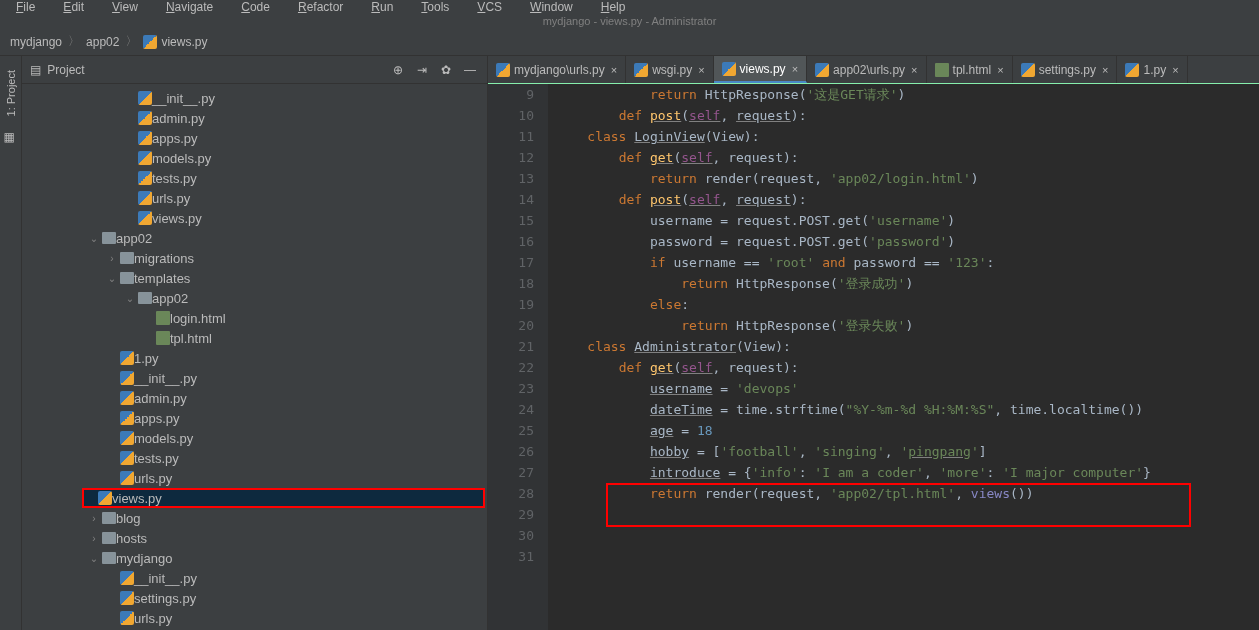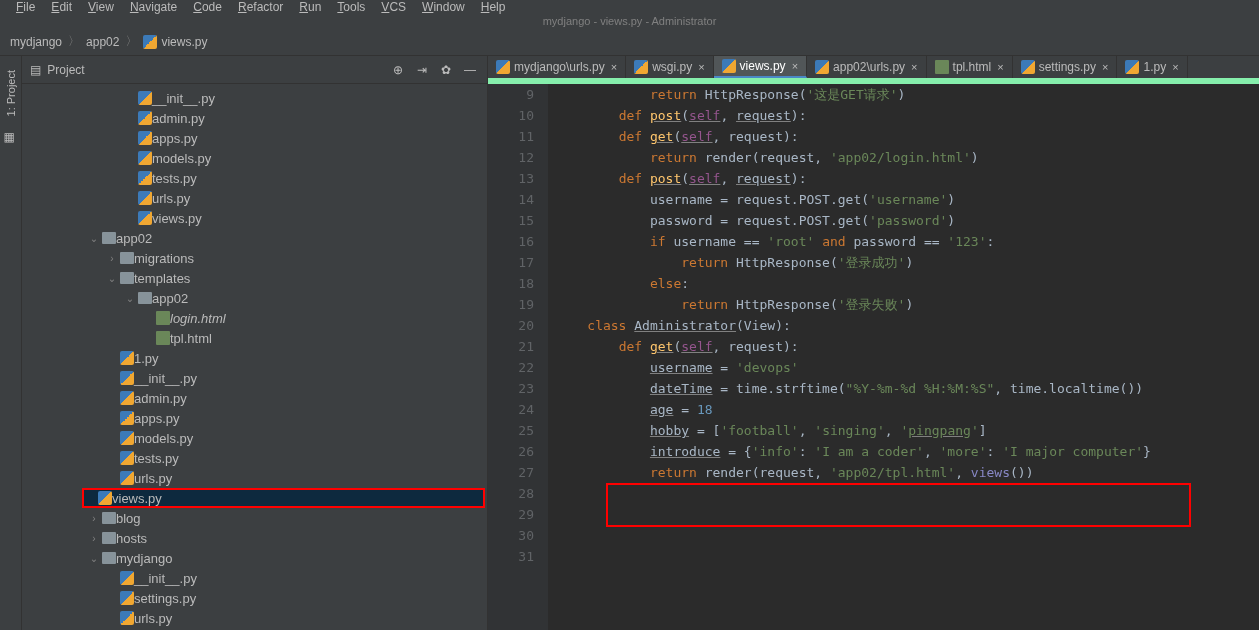--- a/index.html
+++ b/index.html
@@ -1,39 +1,39 @@
 <!DOCTYPE html>
 <html><head>
 <meta charset="utf-8">
 <style>
 *{margin:0;padding:0;box-sizing:border-box}
 body{font-family:'Segoe UI',Arial,sans-serif;font-size:12px;background:#3c3f41;color:#bbbbbb;width:1259px;height:630px;overflow:hidden}
 .titlebar{height:14px;background:#3c3f41;display:flex;align-items:center;padding:0 20px;color:#808080;font-size:11px}
 .titlebar .tb-text{margin-left:auto;margin-right:auto}
-.menubar{height:14px;display:flex;align-items:center;padding:0 8px;gap:0;color:#bbbbbb;font-size:12px}
+.menubar{height:14px;display:flex;align-items:center;padding:0 8px;gap:12px;color:#bbbbbb;font-size:12px}
 .menubar .mitem{padding:2px 8px;cursor:pointer}
 .menubar .mitem u{text-decoration:underline}
 .breadcrumb{height:28px;display:flex;align-items:center;padding:0 10px;gap:4px;font-size:12px;color:#bbbbbb;border-bottom:1px solid #323232}
 .breadcrumb .bc-sep{color:#808080;padding:0 2px}
 .main{display:flex;height:calc(100% - 56px)}
 .toolstrip{width:22px;background:#3c3f41;border-right:1px solid #323232;display:flex;flex-direction:column;align-items:center;padding-top:10px;gap:10px}
 .toolstrip .vlabel{writing-mode:vertical-rl;transform:rotate(180deg);font-size:11px;color:#bbbbbb;padding:4px 0}
 .toolstrip .ticon{width:14px;height:14px}
 .sidebar{width:466px;background:#3c3f41;display:flex;flex-direction:column;border-right:1px solid #323232}
 .sidebar-header{height:28px;display:flex;align-items:center;padding:0 8px;gap:6px;border-bottom:1px solid #323232}
 .sidebar-header .sh-title{flex:1;font-size:12px}
 .sidebar-header .sh-btn{width:18px;height:18px;display:flex;align-items:center;justify-content:center;color:#bbbbbb;font-size:12px}
 .tree{flex:1;overflow:auto;padding:4px 0;font-size:13px;color:#bbbbbb}
 .tree-row{height:20px;display:flex;align-items:center;padding-left:0;white-space:nowrap}
 .tree-row.selected{background:#0d293e}
 .tree-row.redbox{border:2px solid red;margin:0 2px 0 60px;padding-left:0!important}
 .tree-row .exp{width:12px;display:inline-block;text-align:center;color:#808080;font-size:10px;margin-right:2px}
 .tree-row .fname{color:#bbbbbb}
 .editor-area{flex:1;display:flex;flex-direction:column;background:#2b2b2b}
-.tabs{height:28px;display:flex;align-items:stretch;background:#3c3f41;border-bottom:6px solid #86efac;overflow:hidden}
+.tabs{height:28px;display:flex;align-items:stretch;background:#3c3f41;border-bottom:1px solid #86efac;overflow:hidden}
 .tab{display:flex;align-items:center;padding:0 8px;gap:4px;border-right:1px solid #323232;font-size:12px;color:#bbbbbb;background:#3c3f41;white-space:nowrap}
 .tab.active{background:#515658;color:#ffffff;border-bottom:2px solid #4a88c7}
 .tab .tlabel{}
 .tab .tclose{color:#bbbbbb;font-size:11px;margin-left:2px}
 .editor{flex:1;display:flex;font-family:'Consolas','Monaco',monospace;font-size:13px;line-height:21px;overflow:auto}
 .gutter{width:60px;text-align:right;padding-right:14px;color:#606366;user-select:none;background:#313335}
 .code{flex:1;padding-left:8px;position:relative}
 .code-line{white-space:pre;color:#a9b7c6}
 .code-line .kw{color:#cc7832}
 .code-line .fn{color:#ffc66d}
@@ -141,21 +141,21 @@
         <div class="tree-row" style="padding-left: 84px;">
           <span class="exp">⌄</span>
           <span class="foldericon"></span> 
           <span class="fname">templates</span>
         </div>
         <div class="tree-row" style="padding-left: 102px;">
           <span class="exp">⌄</span>
           <span class="foldericon"></span> 
           <span class="fname">app02</span>
         </div>
-        <div class="tree-row" style="padding-left: 120px; font-style: italic;">
+        <div class="tree-row" style="padding-left: 120px;">
           <span class="exp"></span>
           <span class="htmlicon"></span> 
           <span class="fname">login.html</span>
         </div>
         <div class="tree-row" style="padding-left: 120px;">
           <span class="exp"></span>
           <span class="htmlicon"></span> 
           <span class="fname">tpl.html</span>
         </div>
         <div class="tree-row" style="padding-left: 84px;">
@@ -296,20 +296,21 @@
           <div>28</div>
           <div>29</div>
           <div>30</div>
           <div>31</div>
         </div>
       <div class="code" id="code">
         <div class="red-highlight" style="left:58px;top:399px;width:585px;height:44px"></div>
       <div class="code-line">            <span class="kw">return</span> HttpResponse(<span class="str">'这是GET请求'</span>)</div>
           <div class="code-line">        <span class="kw">def</span> <span class="fn uline">post</span>(<span class="self uline">self</span>, <span class="uline">request</span>):</div>
           <div class="code-line"></div>
+          <div class="code-line">    <span class="kw">class</span> <span class="uline">LoginView</span>(View):</div>
           <div class="code-line">        <span class="kw">def</span> <span class="fn uline">get</span>(<span class="self uline">self</span>, request):</div>
           <div class="code-line">            <span class="kw">return</span> render(request, <span class="str">'app02/login.html'</span>)</div>
           <div class="code-line">        <span class="kw">def</span> <span class="fn uline">post</span>(<span class="self uline">self</span>, <span class="uline">request</span>):</div>
           <div class="code-line">            username = request.POST.get(<span class="str">'username'</span>)</div>
           <div class="code-line">            password = request.POST.get(<span class="str">'password'</span>)</div>
           <div class="code-line">            <span class="kw">if</span> username == <span class="str">'root'</span> <span class="kw">and</span> password == <span class="str">'123'</span>:</div>
           <div class="code-line">                <span class="kw">return</span> HttpResponse(<span class="str">'登录成功'</span>)</div>
           <div class="code-line">            <span class="kw">else</span>:</div>
           <div class="code-line">                <span class="kw">return</span> HttpResponse(<span class="str">'登录失败'</span>)</div>
           <div class="code-line"></div>

